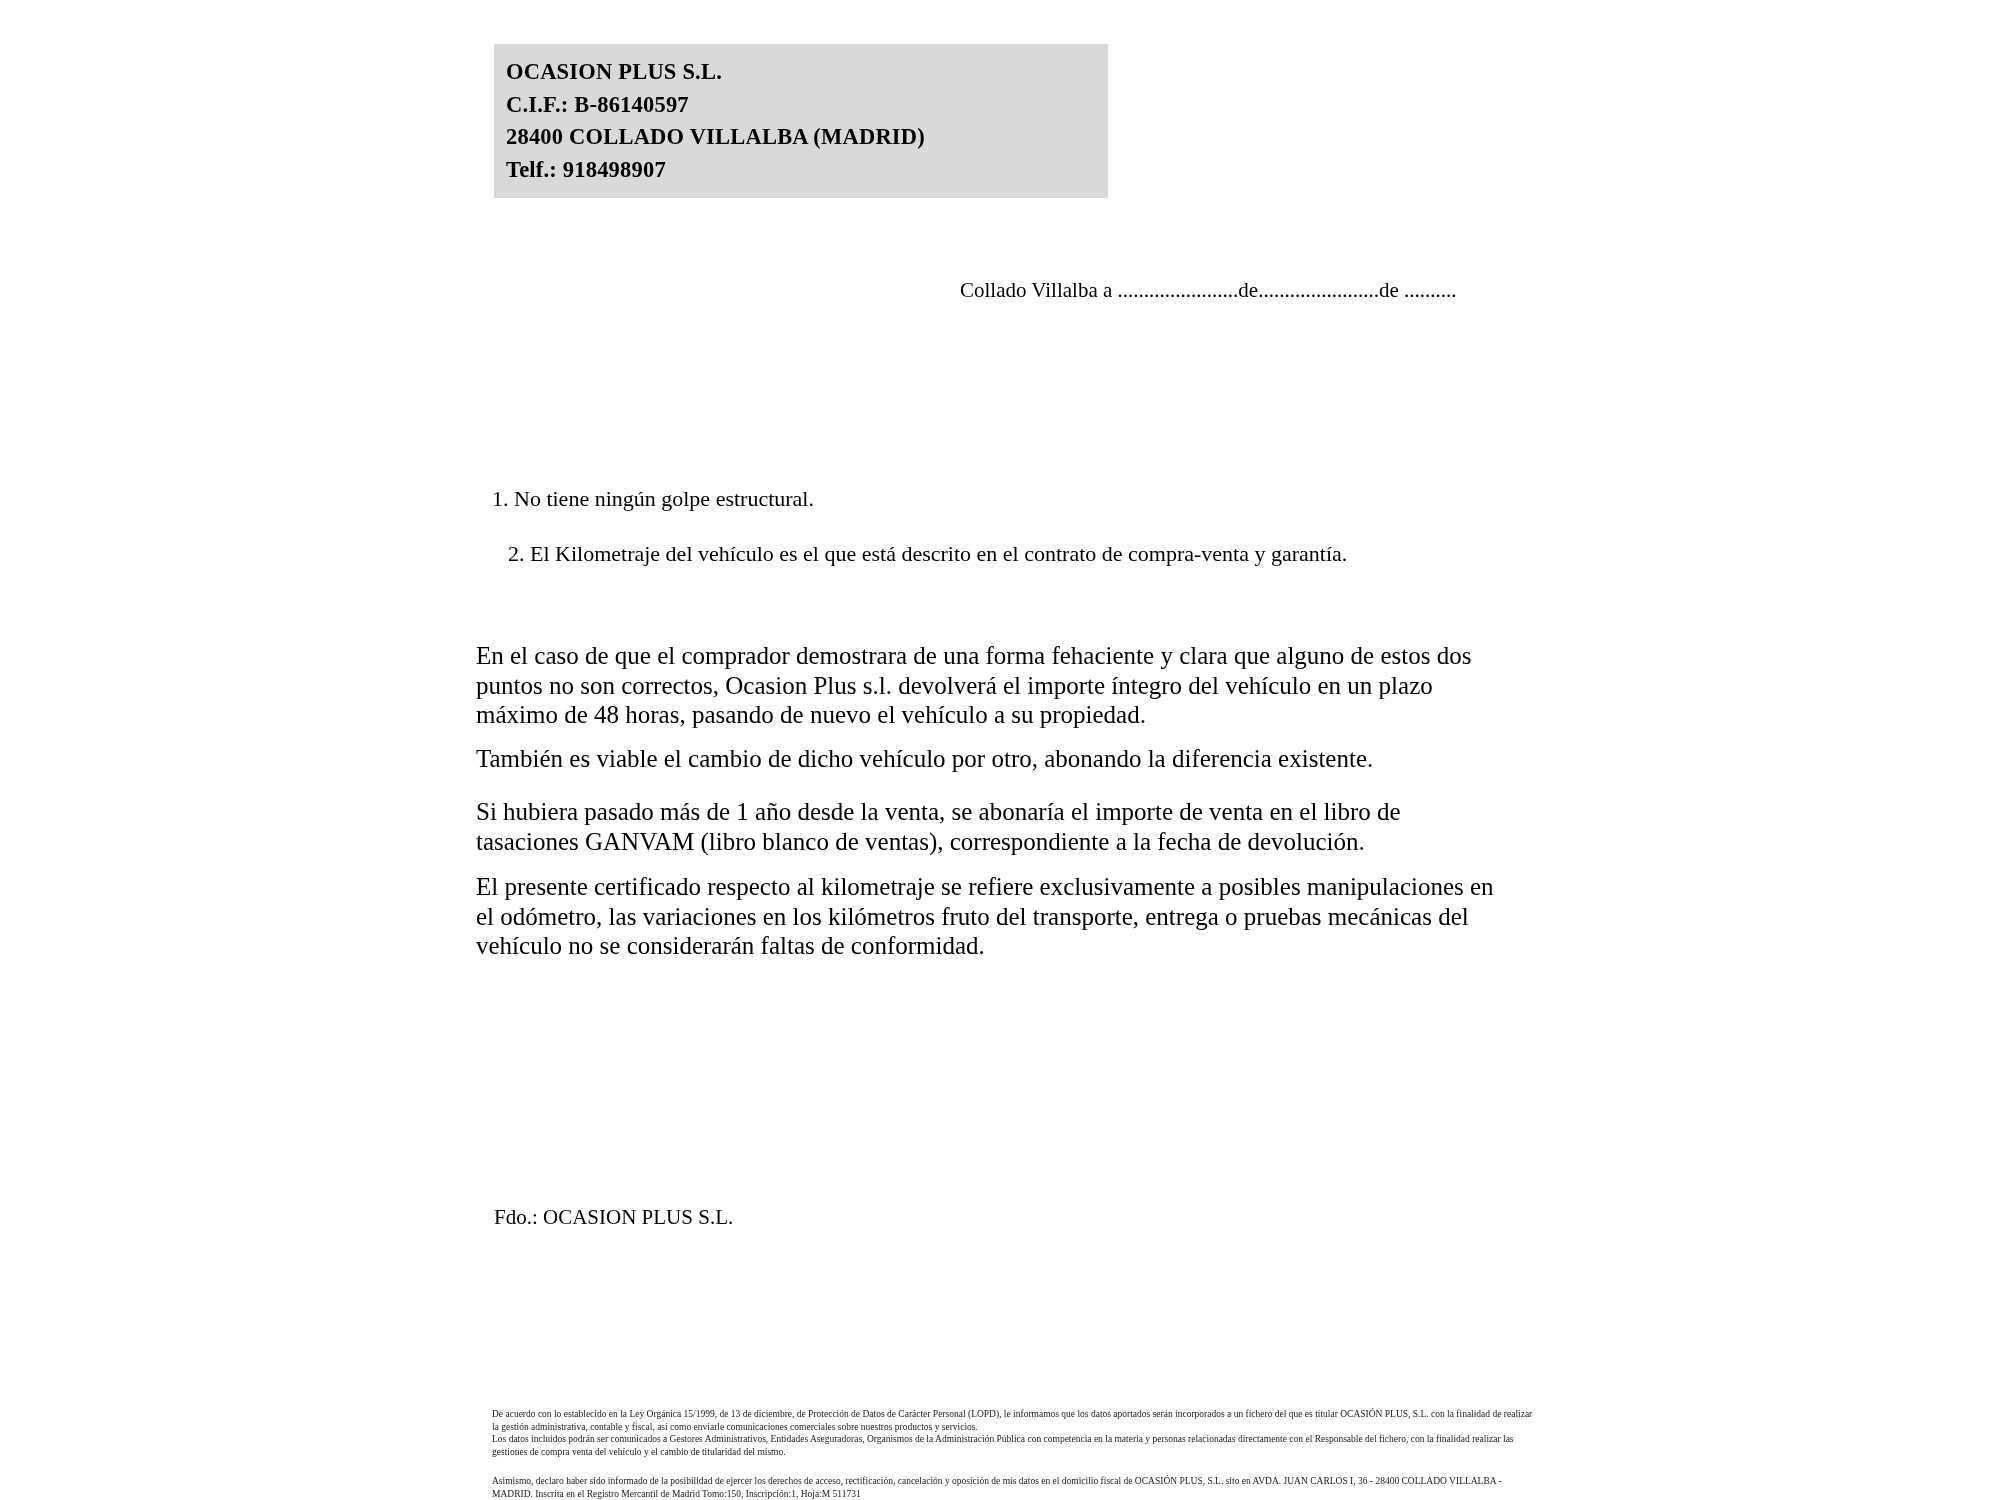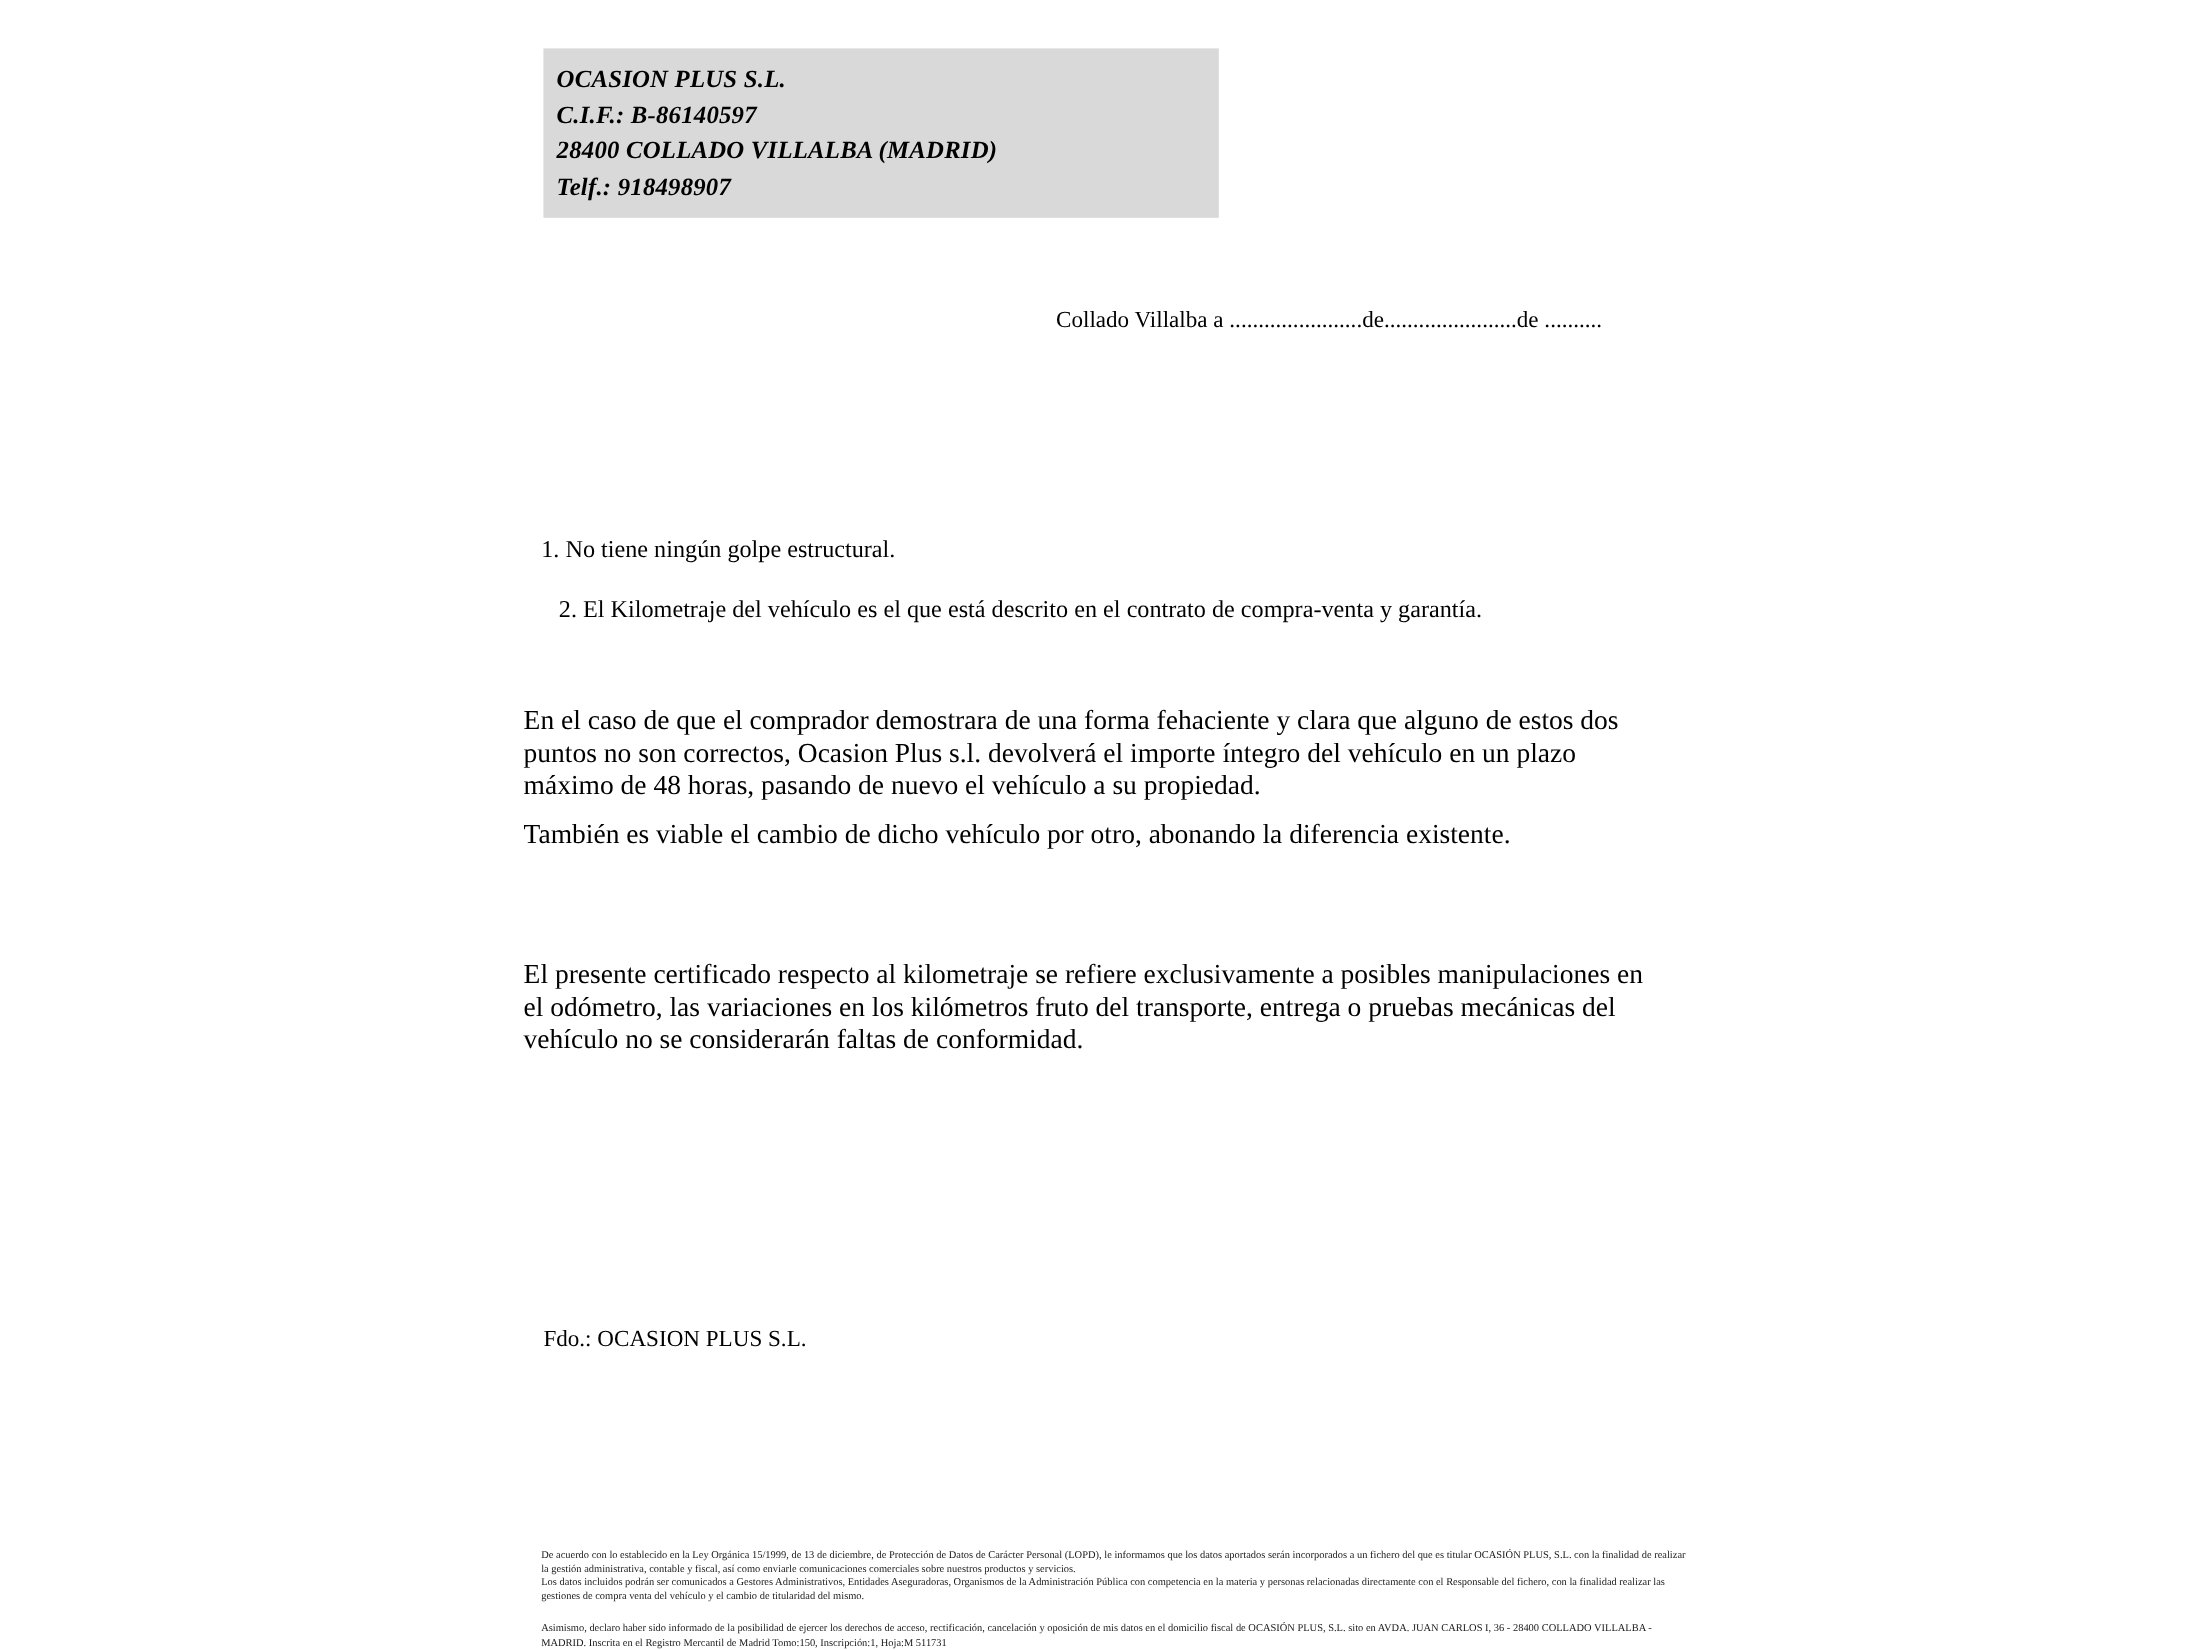--- a/index.html
+++ b/index.html
@@ -25,21 +25,20 @@
 
   
   .letterhead {
     position: absolute;
     left: 494px;
     top: 44px;
     width: 614px;
     padding: 12px 0 12px 12px;
     background: #d9d9d9;
     box-sizing: border-box;
-    font-style: italic;
   }
   .letterhead .lh-line {
     font-weight: bold;
     font-size: 22.5px;
     line-height: 32.5px;
     letter-spacing: 0.2px;
     white-space: pre;
   }
 
   
@@ -131,20 +130,21 @@
   </div>
 
   <div class="place-line">Collado Villalba a .......................de.......................de ..........</div>
 
 
   <div class="point point-1">1. No tiene ningún golpe estructural.</div>
   <div class="point point-2">2. El Kilometraje del vehículo es el que está descrito en el contrato de compra-venta y garantía.</div>
 
   <div class="para para-1">En el caso de que el comprador demostrara de una forma fehaciente y clara que alguno de estos dos puntos no son correctos, Ocasion Plus s.l. devolverá el importe íntegro del vehículo en un plazo máximo de 48 horas, pasando de nuevo el vehículo a su propiedad.</div>
   <div class="para para-2">También es viable el cambio de dicho vehículo por otro, abonando la diferencia existente.</div>
+  <div class="para para-3">Si hubiera pasado más de 1 año desde la venta, se abonaría el importe de venta en el libro de tasaciones GANVAM (libro blanco de ventas), correspondiente a la fecha de devolución.</div>
   <div class="para para-4">El presente certificado respecto al kilometraje se refiere exclusivamente a posibles manipulaciones en el odómetro, las variaciones en los kilómetros fruto del transporte, entrega o pruebas mecánicas del vehículo no se considerarán faltas de conformidad.</div>
 
   <div class="signature">Fdo.: OCASION PLUS S.L.</div>
 
   <div class="legal">
     <p>De acuerdo con lo establecido en la Ley Orgánica 15/1999, de 13 de diciembre, de Protección de Datos de Carácter Personal (LOPD), le informamos que los datos aportados serán incorporados a un fichero del que es titular OCASIÓN PLUS, S.L. con la finalidad de realizar la gestión administrativa, contable y fiscal, así como enviarle comunicaciones comerciales sobre nuestros productos y servicios.</p>
     <p>Los datos incluidos podrán ser comunicados a Gestores Administrativos, Entidades Aseguradoras, Organismos de la Administración Pública con competencia en la materia y personas relacionadas directamente con el Responsable del fichero, con la finalidad realizar las gestiones de compra venta del vehículo y el cambio de titularidad del mismo.</p>
     <p class="gap">Asimismo, declaro haber sido informado de la posibilidad de ejercer los derechos de acceso, rectificación, cancelación y oposición de mis datos en el domicilio fiscal de OCASIÓN PLUS, S.L. sito en AVDA. JUAN CARLOS I, 36 - 28400 COLLADO VILLALBA - MADRID. Inscrita en el Registro Mercantil de Madrid Tomo:150, Inscripción:1, Hoja:M 511731</p>
   </div>
 

